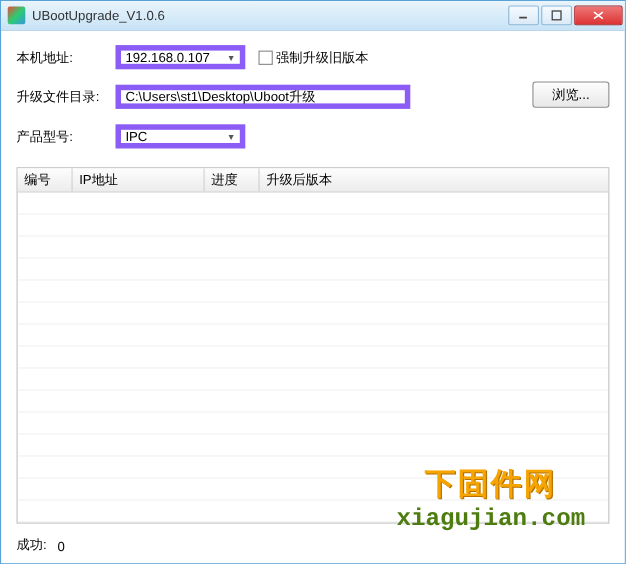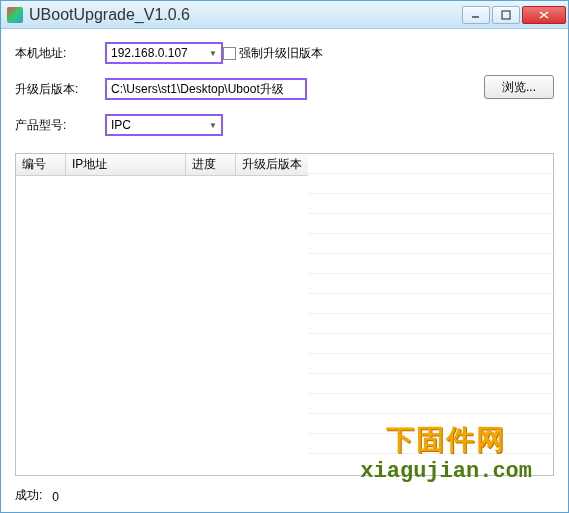--- a/index.html
+++ b/index.html
@@ -31,21 +31,21 @@
   width: 16px;
   height: 16px;
   margin-right: 6px;
   display: inline-block;
   background: linear-gradient(135deg, #e74c3c 0%, #2ecc71 50%, #3498db 100%);
   border-radius: 2px;
 }
 .titlebar .title {
   flex: 1;
   color: #333;
-  font-size: 16px;
+  font-size: 12px;
 }
 .win-controls { display: flex; }
 .win-btn {
   width: 28px;
   height: 18px;
   margin-left: 2px;
   border: 1px solid #8fb8d8;
   border-radius: 2px;
   background: linear-gradient(to bottom, #f5faff, #dbeaf7);
   display: flex;
@@ -72,43 +72,43 @@
   align-items: center;
   margin-bottom: 12px;
   min-height: 24px;
 }
 .label {
   width: 90px;
   color: #000;
 }
 .combo, .textinput {
   height: 22px;
-  border: 2px solid #8b5cf6;
+  border: 5px solid #8b5cf6;
   background: #fff;
   padding: 4px 4px;
   display: flex;
   align-items: center;
   font-size: 12px;
 }
 .combo {
   width: 118px;
   justify-content: space-between;
 }
 .combo .arrow {
   font-size: 8px;
   color: #555;
   margin-left: 6px;
 }
 .textinput.path {
-  width: 202px;
+  width: 268px;
 }
 .checkbox {
   display: flex;
   align-items: center;
-  margin-left: 0;
+  margin-left: 12px;
 }
 .checkbox .box {
   width: 13px;
   height: 13px;
   border: 1px solid #888;
   background: #fff;
   margin-right: 3px;
 }
 .btn {
   height: 24px;
@@ -130,21 +130,21 @@
   display: flex;
   gap: 8px;
 }
 .table-wrap {
   border: 1px solid #c0c0c0;
   flex: 1;
   margin-top: 4px;
   margin-bottom: 8px;
   overflow: hidden;
   display: flex;
-  flex-direction: row;
+  flex-direction: column;
   position: relative;
 }
 .thead {
   display: flex;
   background: linear-gradient(to bottom, #fdfdfd, #ececec);
   border-bottom: 1px solid #d0d0d0;
   height: 22px;
 }
 .th {
   border-right: 1px solid #d0d0d0;
@@ -225,21 +225,21 @@
         <span>192.168.0.107</span>
         <span class="arrow">▼</span>
       </div>
       <label class="checkbox">
         <span class="box"></span>
         <span>强制升级旧版本</span>
       </label>
     </div>
 
     <div class="form-row">
-      <span class="label">升级后版本:</span>
+      <span class="label">升级文件目录:</span>
       <div class="textinput path">
         <span>C:\Users\st1\Desktop\Uboot升级</span>
       </div>
     </div>
 
     <div class="form-row">
       <span class="label">产品型号:</span>
       <div class="combo">
         <span>IPC</span>
         <span class="arrow">▼</span>

